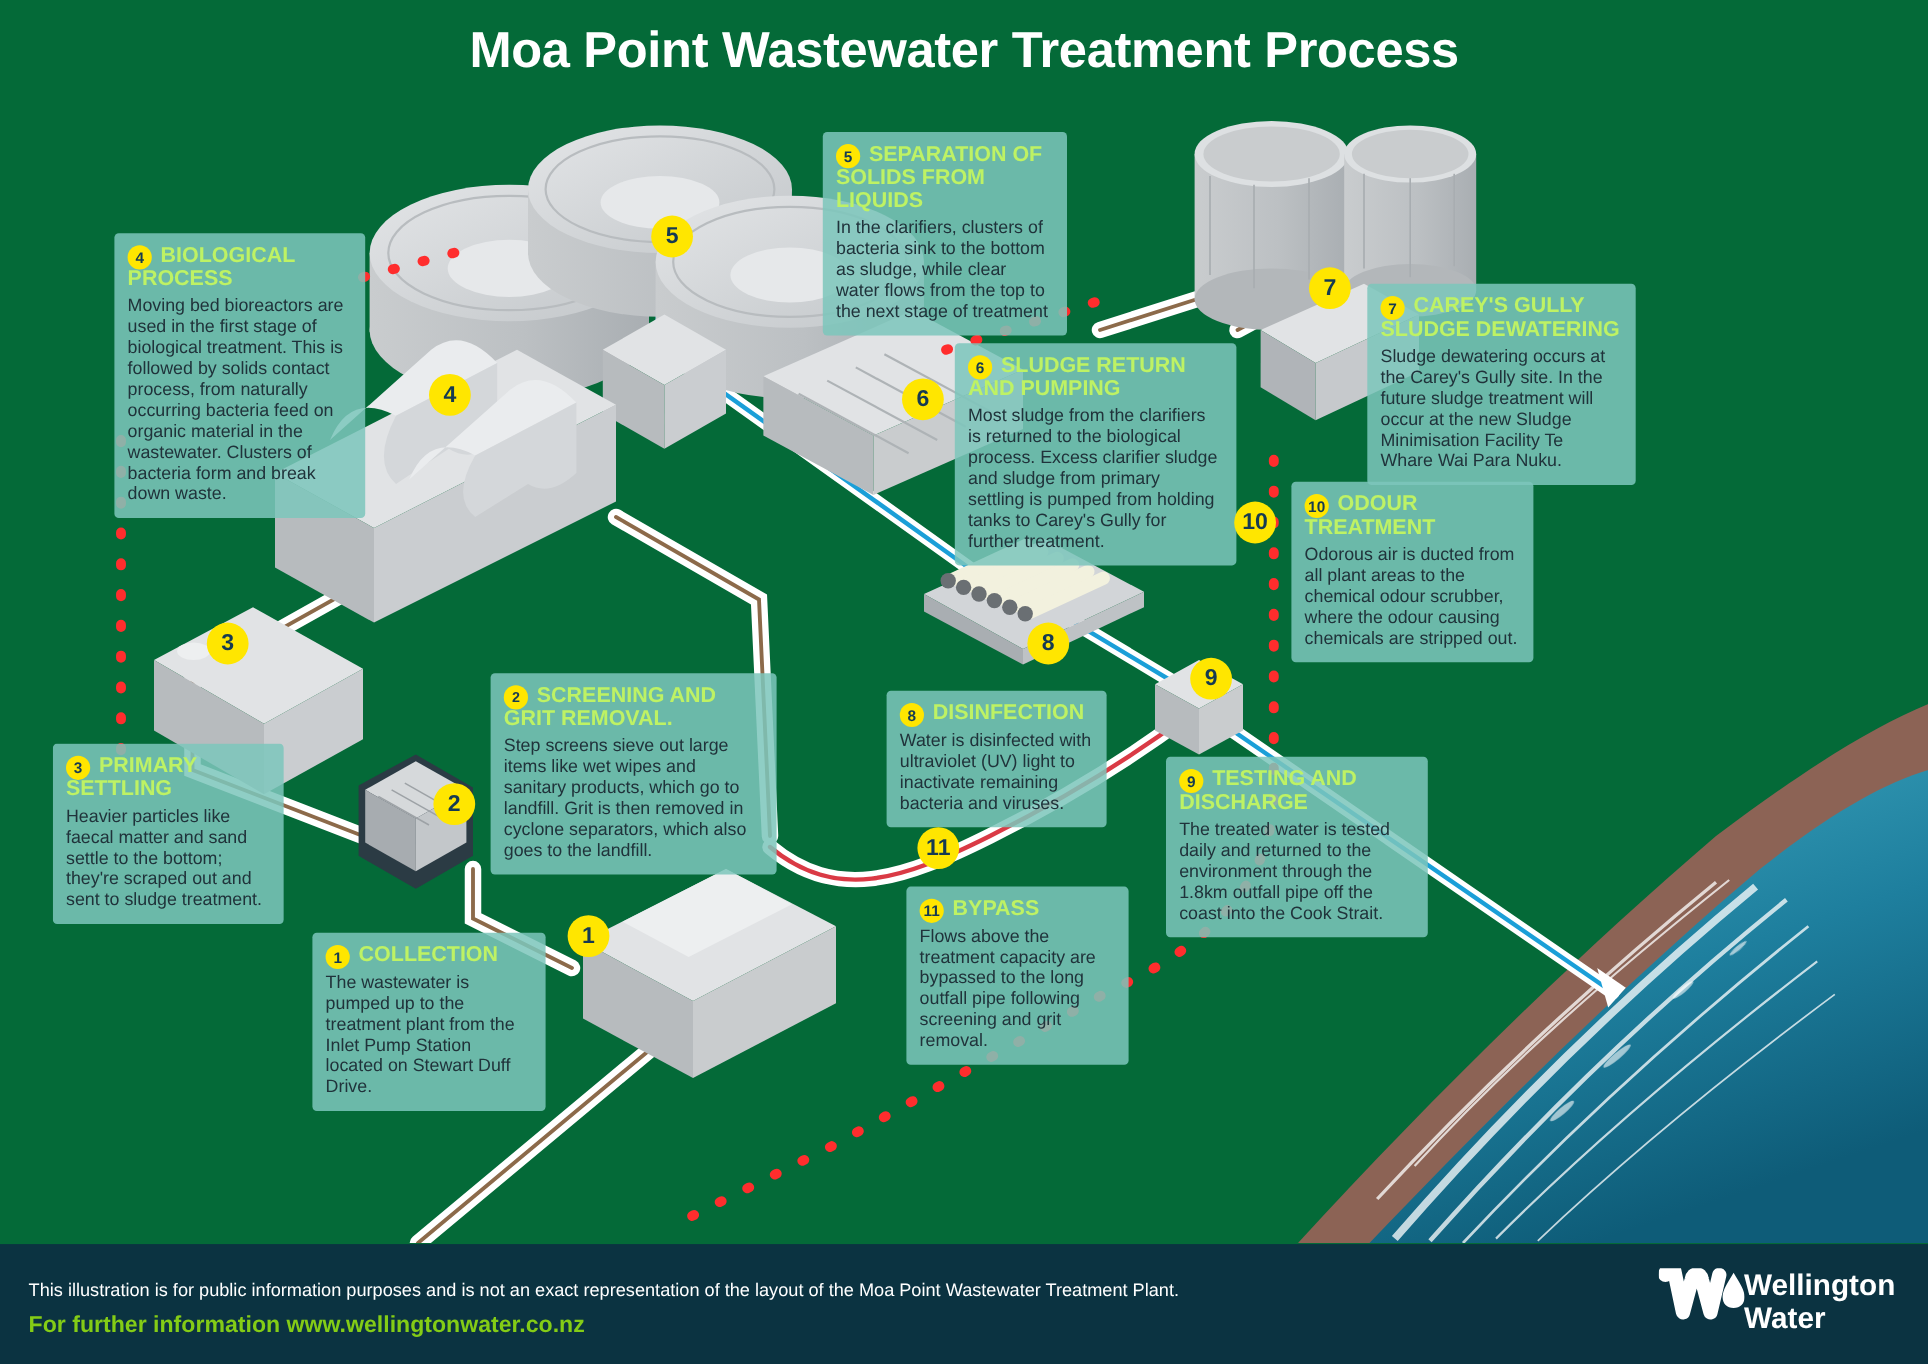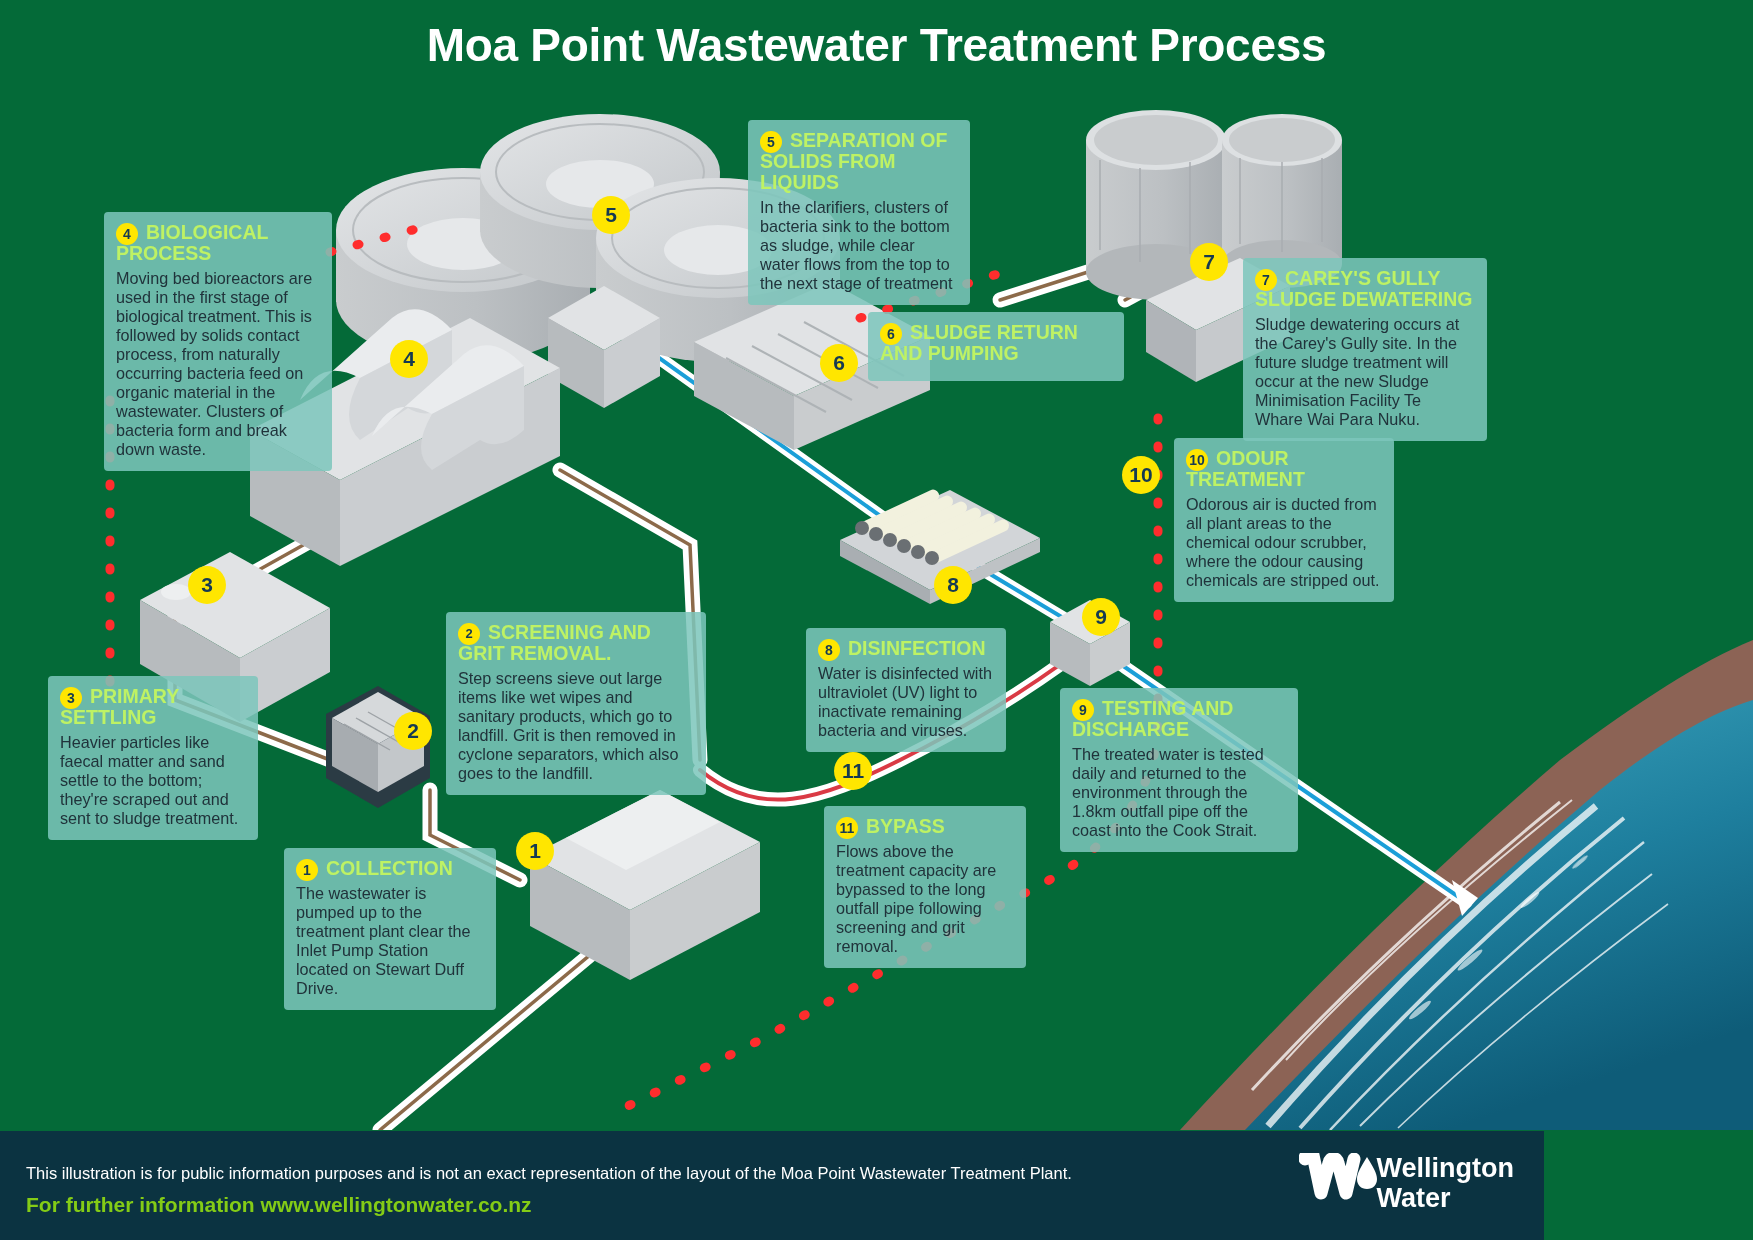--- a/index.html
+++ b/index.html
@@ -77,21 +77,21 @@
     width: 38px; height: 38px;
     line-height: 38px;
     font-size: 21px;
     z-index: 40;
   }
 
   
   .footer {
     position: absolute;
     left: 0; top: 1131px;
-    width: 1544px; height: 109px;
+    width: 1753px; height: 109px;
     background: #0B3341;
     padding-left: 12px;
   }
   .footer .fline1 {
     position: absolute; left: 26px; top: 33px;
     color: #ffffff; font-size: 16.5px;
   }
   .footer .fline2 {
     position: absolute; left: 26px; top: 62px;
     color: #84cc16; font-size: 21px; font-weight: bold;
@@ -386,20 +386,21 @@
 
   <div class="callout" style="left:748px; top:120px; width:222px;">
     <div class="numbadge badge-sm">5</div>
     <span class="chead">SEPARATION OF SOLIDS FROM LIQUIDS</span>
     <span class="cbody">In the clarifiers, clusters of bacteria sink to the bottom as sludge, while clear water flows from the top to the next stage of treatment</span>
   </div>
 
   <div class="callout" style="left:868px; top:312px; width:256px;">
     <div class="numbadge badge-sm">6</div>
     <span class="chead">SLUDGE RETURN AND PUMPING</span>
+    <span class="cbody">Most sludge from the clarifiers is returned to the biological process. Excess clarifier sludge and sludge from primary settling is pumped from holding tanks to Carey's Gully for further treatment.</span>
   </div>
 
   <div class="callout" style="left:1243px; top:258px; width:244px;">
     <div class="numbadge badge-sm">7</div>
     <span class="chead">CAREY'S GULLY SLUDGE DEWATERING</span>
     <span class="cbody">Sludge dewatering occurs at the Carey's Gully site. In the future sludge treatment will occur at the new Sludge Minimisation Facility Te Whare Wai Para Nuku.</span>
   </div>
 
   <div class="callout" style="left:1174px; top:438px; width:220px;">
     <div class="numbadge badge-sm">10</div>
@@ -433,21 +434,21 @@
 
   <div class="callout" style="left:824px; top:806px; width:202px;">
     <div class="numbadge badge-sm">11</div>
     <span class="chead">BYPASS</span>
     <span class="cbody">Flows above the treatment capacity are bypassed to the long outfall pipe following screening and grit removal.</span>
   </div>
 
   <div class="callout" style="left:284px; top:848px; width:212px;">
     <div class="numbadge badge-sm">1</div>
     <span class="chead">COLLECTION</span>
-    <span class="cbody">The wastewater is pumped up to the treatment plant clear the Inlet Pump Station located on Stewart Duff Drive.</span>
+    <span class="cbody">The wastewater is pumped up to the treatment plant from the Inlet Pump Station located on Stewart Duff Drive.</span>
   </div>
 
   <div class="footer">
     <div class="fline1">This illustration is for public information purposes and is not an exact representation of the layout of the Moa Point Wastewater Treatment Plant.</div>
     <div class="fline2">For further information www.wellingtonwater.co.nz</div>
 
     <div class="logo">
       <svg width="78" height="60" viewBox="0 0 78 60">
         <path d="M6,6 C6,2 10,0 14,2 L22,40 L30,10 C31,4 38,4 39,10 L47,40 L55,6" fill="none" stroke="#FFFFFF" stroke-width="13" stroke-linecap="round" stroke-linejoin="round"></path>
         <path d="M68,4 C74,14 78,20 78,26 C78,32 74,36 68,36 C62,36 58,32 58,26 C58,20 62,14 68,4 Z" fill="#FFFFFF"></path>

